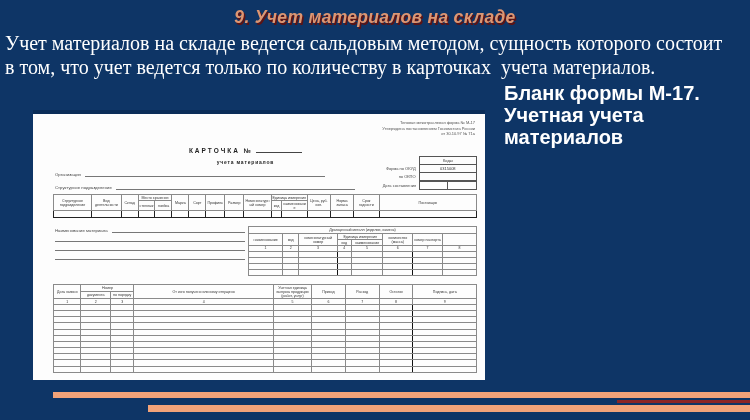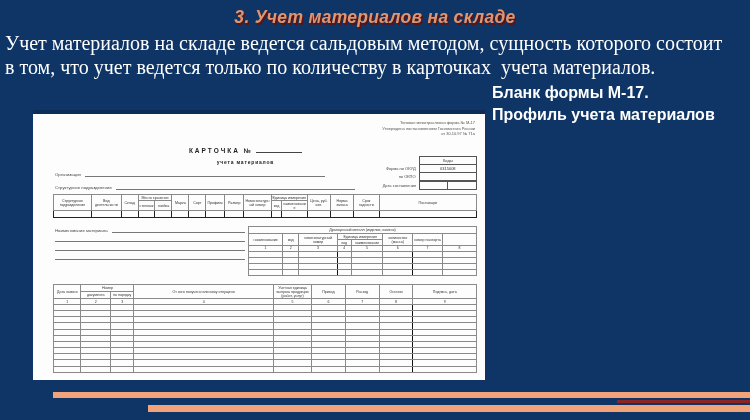--- a/index.html
+++ b/index.html
@@ -55,35 +55,35 @@
   .mid .rule2{border-bottom:.6px solid #777;height:8px;}
 
   .tpwrap{position:absolute;top:112px;left:215px;right:8px;}
   .tp .ttl{font-size:3.6px;height:5px;}
   .tp tbody td:nth-child(3),.tp tbody td:nth-child(6){border-left:1.1px solid #111;border-right:1.1px solid #111;}
 
   .t2wrap{position:absolute;top:170px;left:20px;right:8px;}
   .t2 tbody td:nth-child(8){border-left:1.1px solid #111;border-right:1.1px solid #111;}
 
   
-  .panel{position:absolute;left:492px;top:82px;width:246px;color:#ffffff;
-    font-size:16px;line-height:22px;}
+  .panel{position:absolute;left:504px;top:82px;width:246px;color:#ffffff;
+    font-size:20px;line-height:22px;}
   .panel .bold{font-weight:bold;}
 
   
   .bar1{position:absolute;left:53px;right:0;top:392px;height:6px;background:#f2a379;}
   .bar2{position:absolute;left:148px;right:0;top:405px;height:7px;background:#f2a379;}
   .redline{position:absolute;left:617px;right:0;top:400px;height:3px;background:#8b2525;}
 </style>
 </head>
 <body>
 
 <div class="slide">
 
-  <div class="slide-title">3. Учет материалов на складе</div>
+  <div class="slide-title">9. Учет материалов на складе</div>
 
   <div class="intro"><span>Учет материалов на складе ведется сальдовым методом, сущность которого состоит</span>
 <span>в том, что учет ведется только по количеству в карточках  учета материалов.</span></div>
 
   <div class="sheet">
 
     <div class="corner">
       <div>Типовая межотраслевая форма № М-17</div>
       <div>Утверждена постановлением Госкомстата России</div>
       <div>от 30.10.97 № 71а</div>
@@ -460,20 +460,20 @@
               <td></td>
             </tr>
           </tbody>
       </table>
     </div>
 
   </div>
 
   <div class="panel">
     <div class="bold">Бланк формы М-17.</div>
-    <div class="bold">Профиль учета материалов</div>
+    <div class="bold">Учетная учета материалов</div>
   </div>
 
   <div class="bar1"></div>
   <div class="redline"></div>
   <div class="bar2"></div>
 
 </div>
 
 </body></html>

